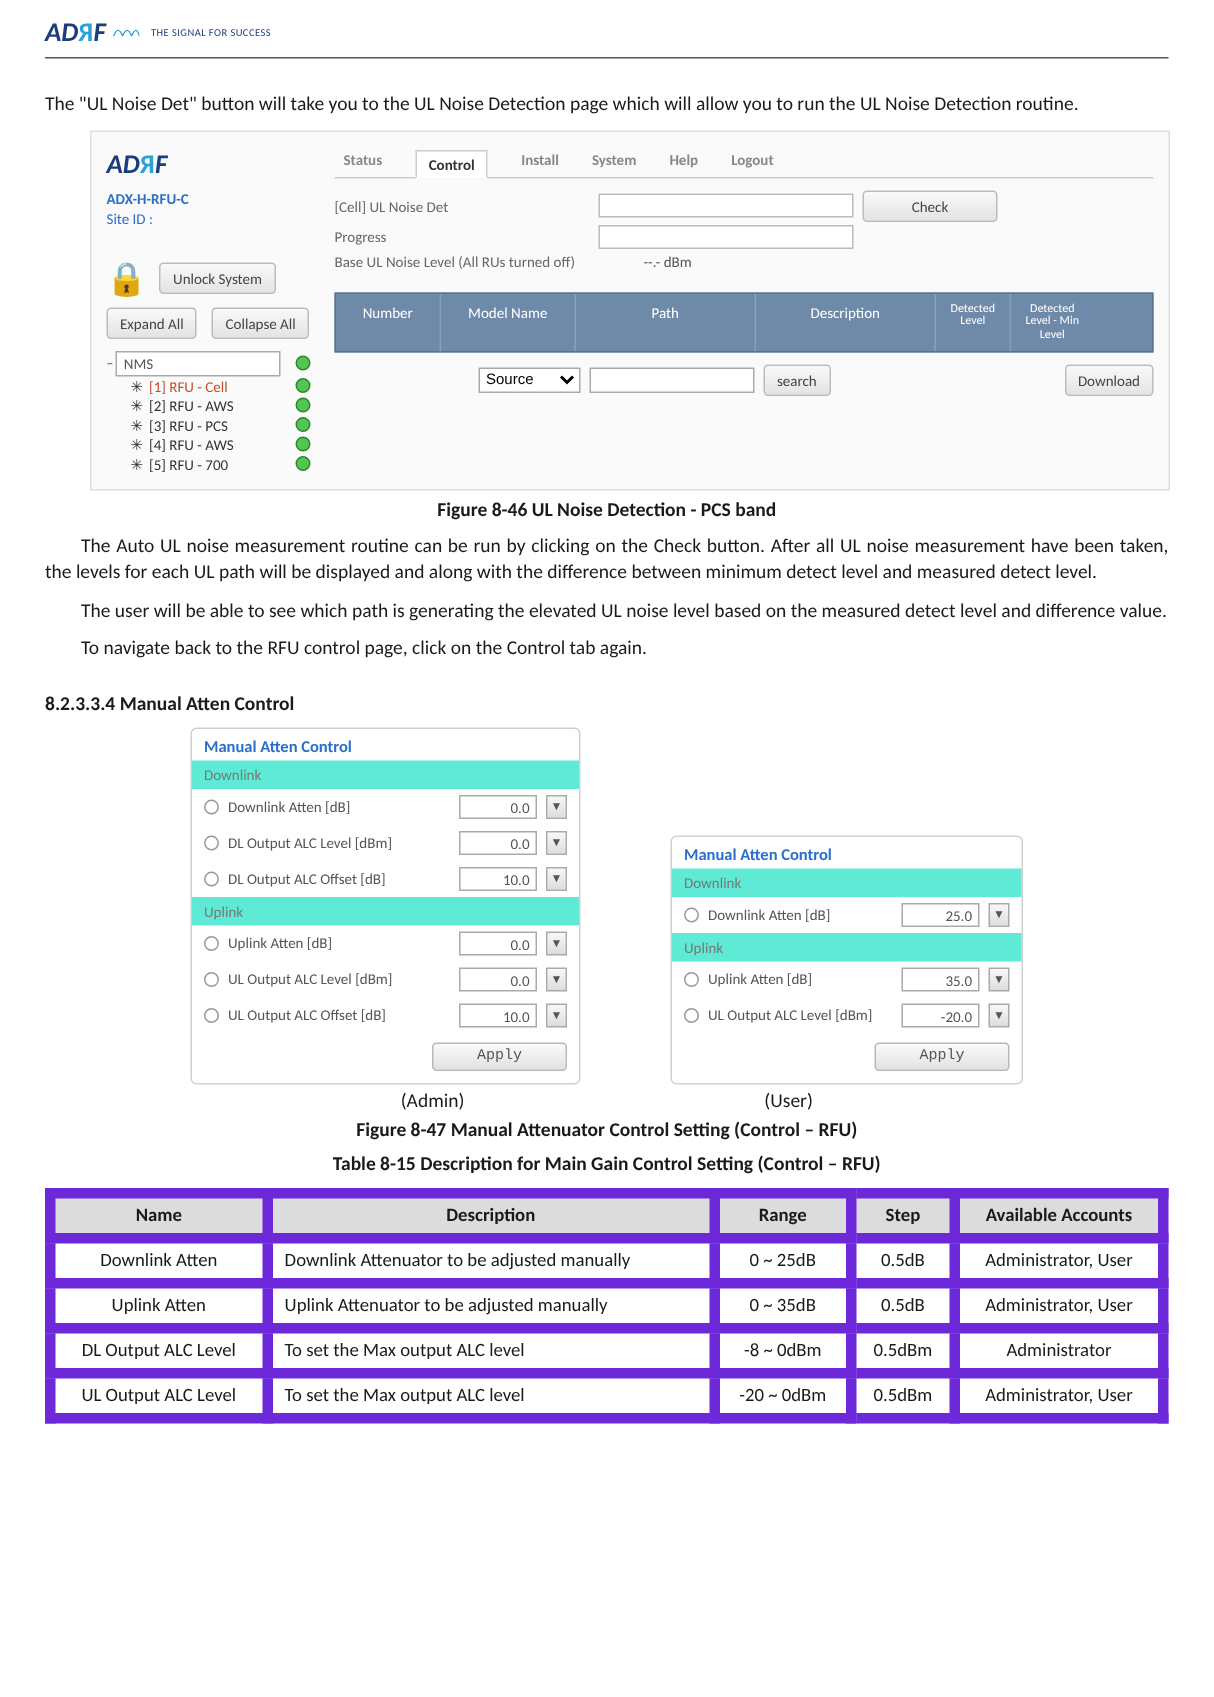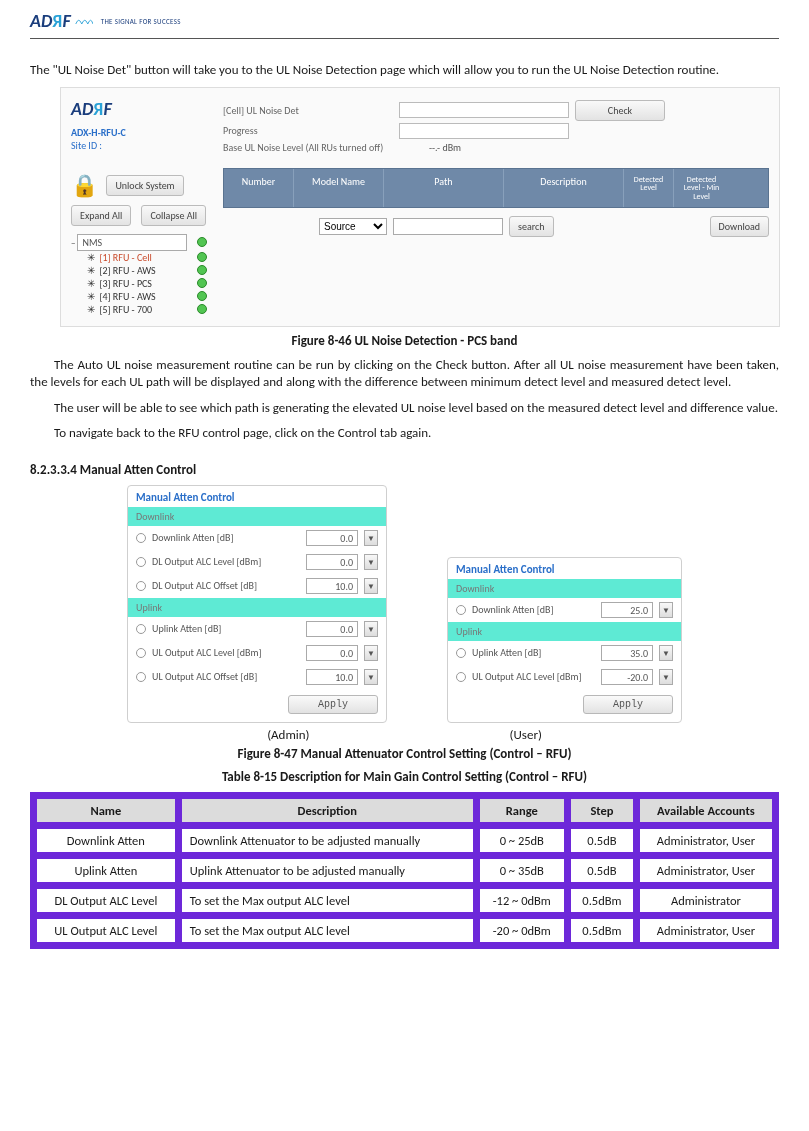--- a/index.html
+++ b/index.html
@@ -186,20 +186,28 @@
               </div>
               <div class="tree-item">
                 <span class="star">✳</span>
                 <span style="color:#333">[5] RFU - 700</span>
                 <span class="dot"></span>
               </div>
             </div>
         </div>
       </div>
       <div class="ss-right">
+        <div class="tabbar" id="tabbar">
+            <span class="tab">Status</span>
+            <span class="tab active">Control</span>
+            <span class="tab">Install</span>
+            <span class="tab">System</span>
+            <span class="tab">Help</span>
+            <span class="tab">Logout</span>
+          </div>
         <div class="field-row">
           <span class="field-label">[Cell] UL Noise Det</span>
           <span class="flat-input"></span>
           <span class="sm-btn check-btn" style="text-align:center">Check</span>
         </div>
         <div class="field-row">
           <span class="field-label">Progress</span>
           <span class="flat-input"></span>
         </div>
         <div class="field-row">
@@ -349,21 +357,21 @@
         <tr>
           <td>Uplink Atten</td>
           <td class="desc">Uplink Attenuator to be adjusted manually</td>
           <td>0 ~ 35dB</td>
           <td>0.5dB</td>
           <td>Administrator, User</td>
         </tr>
         <tr>
           <td>DL Output ALC Level</td>
           <td class="desc">To set the Max output ALC level</td>
-          <td>-12 ~ 0dBm</td>
+          <td>-8 ~ 0dBm</td>
           <td>0.5dBm</td>
           <td>Administrator</td>
         </tr>
         <tr>
           <td>UL Output ALC Level</td>
           <td class="desc">To set the Max output ALC level</td>
           <td>-20 ~ 0dBm</td>
           <td>0.5dBm</td>
           <td>Administrator, User</td>
         </tr>

